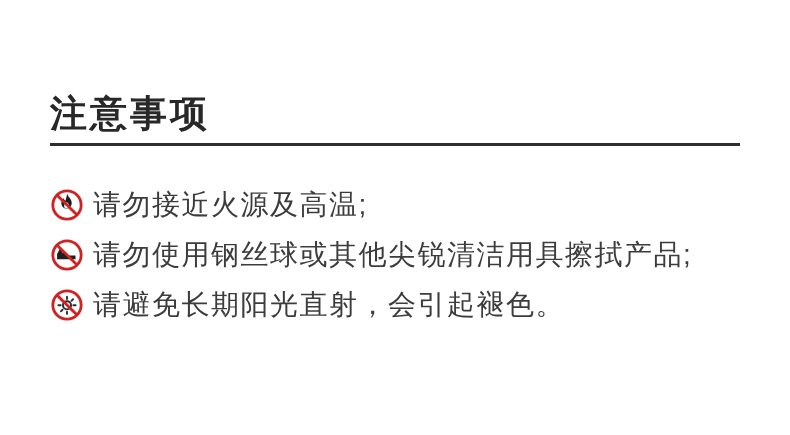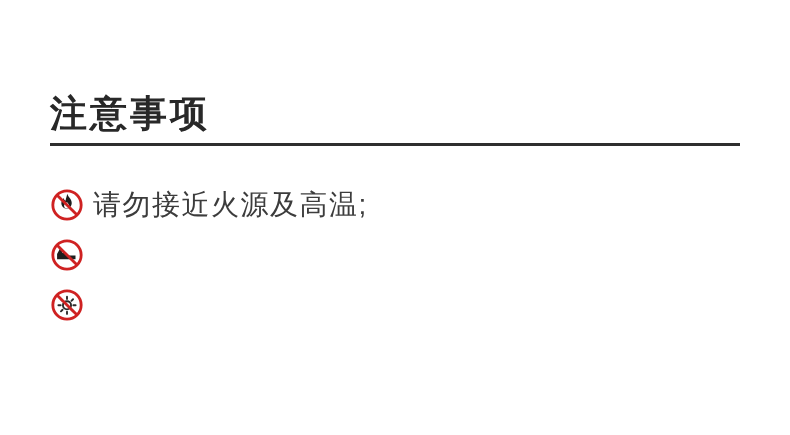--- a/index.html
+++ b/index.html
@@ -58,36 +58,38 @@
 
 
     <div class="precaution-row">
       <span class="icon-wrap">
         <svg viewBox="0 0 36 36">
           <path d="M7.5 22.5 L7.5 17 L10.5 11.5 L13.8 13.8 L12.8 16 L17 16 L17 18.6 L27 18.6 L27 22.5 Z" fill="#1e1e1e"></path>
           <circle cx="18" cy="18" r="15" fill="none" stroke="#cf2222" stroke-width="3"></circle>
           <line x1="7.6" y1="7.6" x2="28.4" y2="28.4" stroke="#cf2222" stroke-width="3"></line>
         </svg>
       </span>
+      <span class="precaution-text">请勿使用钢丝球或其他尖锐清洁用具擦拭产品;</span>
     </div>
 
     <div class="precaution-row">
       <span class="icon-wrap">
         <svg viewBox="0 0 36 36">
           <g stroke="#2b2b2b" stroke-width="2" stroke-linecap="round" fill="none">
             <circle cx="18" cy="18.3" r="4.3"></circle>
             <line x1="18" y1="9.2" x2="18" y2="11.6"></line>
             <line x1="18" y1="25" x2="18" y2="27.4"></line>
             <line x1="8.9" y1="18.3" x2="11.3" y2="18.3"></line>
             <line x1="24.7" y1="18.3" x2="27.1" y2="18.3"></line>
             <line x1="11.6" y1="11.9" x2="13.3" y2="13.6"></line>
             <line x1="22.7" y1="23" x2="24.4" y2="24.7"></line>
             <line x1="11.6" y1="24.7" x2="13.3" y2="23"></line>
             <line x1="22.7" y1="13.6" x2="24.4" y2="11.9"></line>
           </g>
           <circle cx="18" cy="18" r="15" fill="none" stroke="#cf2222" stroke-width="3"></circle>
           <line x1="7.6" y1="7.6" x2="28.4" y2="28.4" stroke="#cf2222" stroke-width="3"></line>
         </svg>
       </span>
+      <span class="precaution-text">请避免长期阳光直射，会引起褪色。</span>
     </div>
 
   </div>
 </div>
 
 </body></html>

